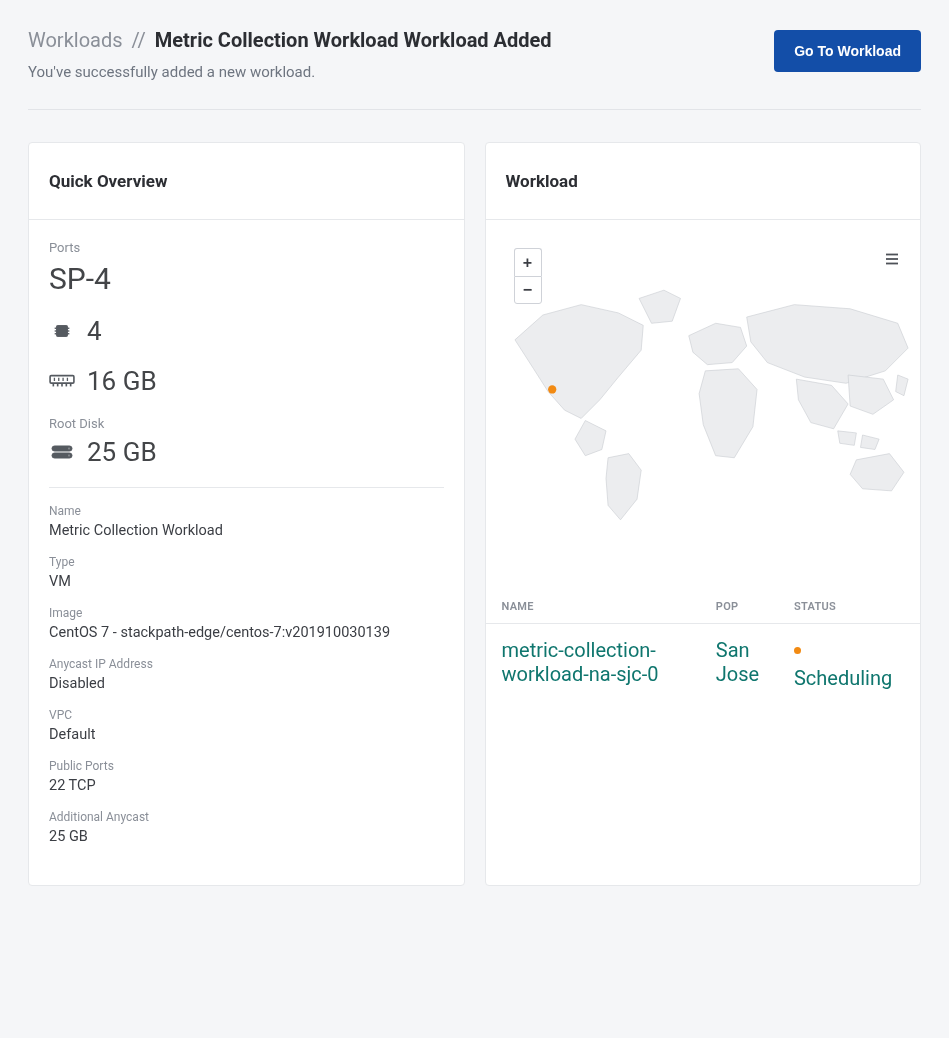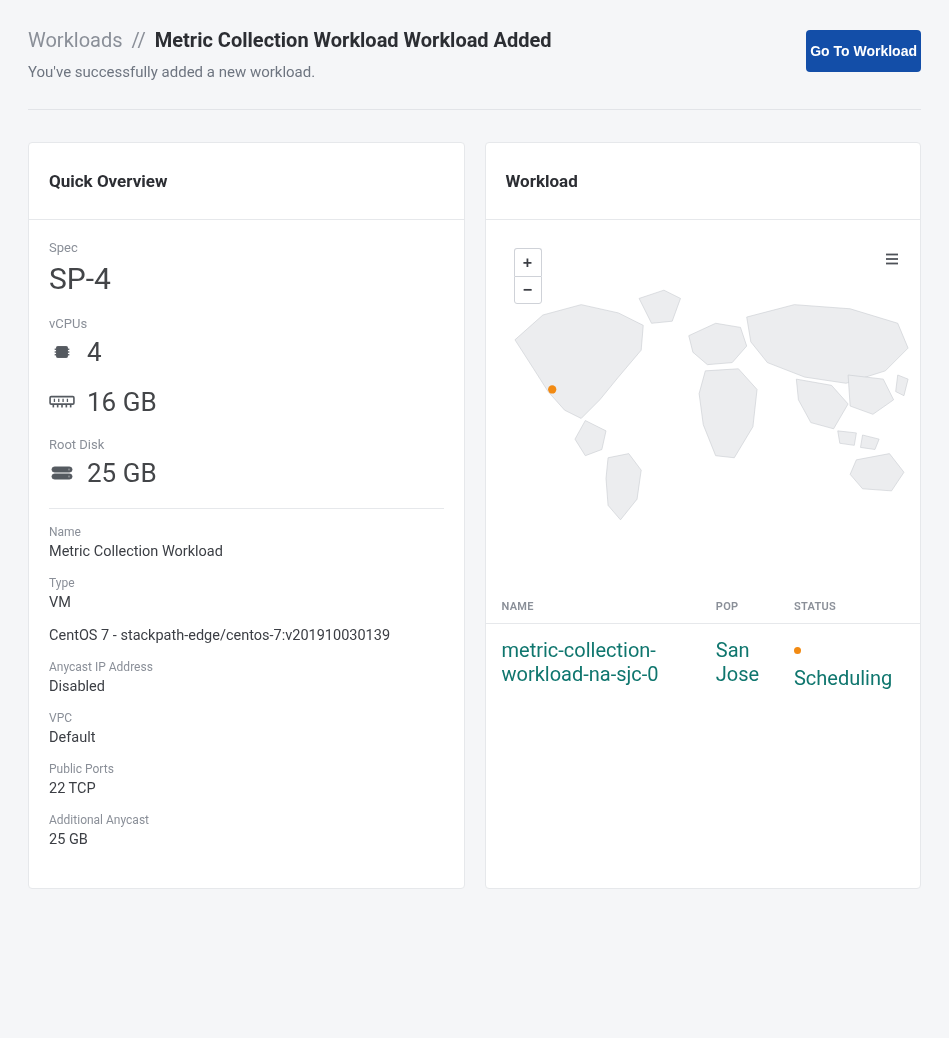--- a/index.html
+++ b/index.html
@@ -31,21 +31,21 @@
   .title-line .strong { color: #2c2e33; font-weight: 700; }
   .subtitle {
     font-size: 15px;
     color: #6e7580;
   }
   .go-btn {
     background: #134ea8;
     color: #fff;
     border: none;
     border-radius: 4px;
-    padding: 13px 4px;
+    padding: 13px 20px;
     font-size: 14px;
     font-weight: 600;
     cursor: pointer;
     white-space: nowrap;
     margin-top: 2px;
   }
   .cols {
     display: flex;
     gap: 20px;
   }
@@ -216,26 +216,25 @@
   <button class="go-btn">Go To Workload</button>
 </div>
 
 <div class="cols">
 
   <div class="card">
     <div class="card-header">Quick Overview</div>
     <div class="card-body">
 
       <div class="spec-block">
-        <div class="spec-label">Spec</div>
+        <div class="spec-label">Ports</div>
         <div class="spec-big">SP-4</div>
       </div>
 
       <div class="spec-block">
-        <div class="spec-label">vCPUs</div>
         <div class="spec-mid">
           <span class="icon-box">
             <svg viewBox="0 0 24 24" width="22" height="22">
                 <rect x="6" y="6" width="12" height="12" rx="1" fill="#555a60"></rect>
                 <line x1="4" y1="9" x2="6" y2="9" stroke="#555a60" stroke-width="1.5"></line>
                 <line x1="4" y1="12" x2="6" y2="12" stroke="#555a60" stroke-width="1.5"></line>
                 <line x1="4" y1="15" x2="6" y2="15" stroke="#555a60" stroke-width="1.5"></line>
                 <line x1="18" y1="9" x2="20" y2="9" stroke="#555a60" stroke-width="1.5"></line>
                 <line x1="18" y1="12" x2="20" y2="12" stroke="#555a60" stroke-width="1.5"></line>
                 <line x1="18" y1="15" x2="20" y2="15" stroke="#555a60" stroke-width="1.5"></line>
@@ -284,20 +283,21 @@
 
       <div class="detail-block">
         <div class="detail-label">Name</div>
         <div class="detail-value">Metric Collection Workload</div>
       </div>
       <div class="detail-block">
         <div class="detail-label">Type</div>
         <div class="detail-value">VM</div>
       </div>
       <div class="detail-block">
+        <div class="detail-label">Image</div>
         <div class="detail-value">CentOS 7 - stackpath-edge/centos-7:v201910030139</div>
       </div>
       <div class="detail-block">
         <div class="detail-label">Anycast IP Address</div>
         <div class="detail-value">Disabled</div>
       </div>
       <div class="detail-block">
         <div class="detail-label">VPC</div>
         <div class="detail-value">Default</div>
       </div>

